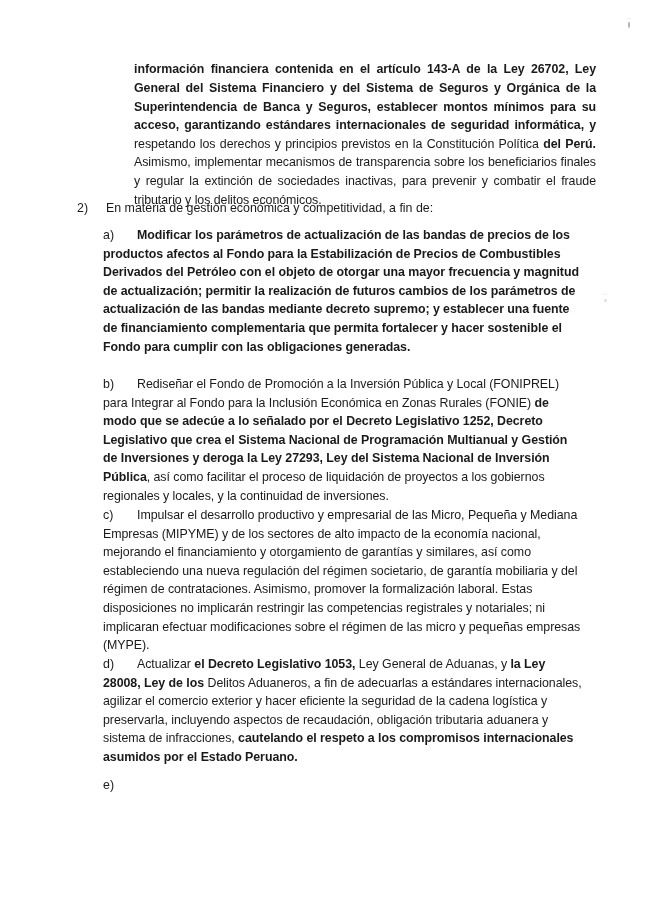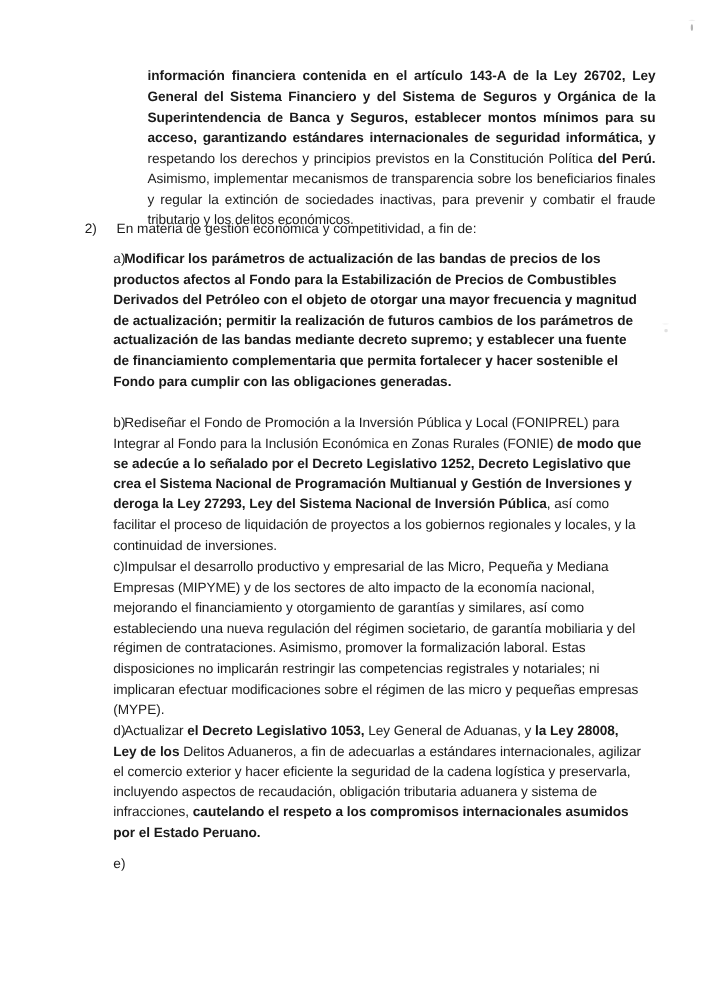--- a/index.html
+++ b/index.html
@@ -85,21 +85,21 @@
     line-height: 18.6px;
   }
   .item-l2 .marker {
     position: absolute;
     left: 0;
     top: 0;
     width: 20px;
     text-align: left;
   }
   .item-l2 .body {
-    margin-left: 10px;
+    margin-left: 34px;
     text-align: justify;
     text-justify: inter-word;
     letter-spacing: -0.05px;
   }
 
   .i-a { top: 226px; }
   .i-b { top: 375px; }
   .i-c { top: 506px; }
   .i-d { top: 655px; }
   .i-e { top: 776px; }

